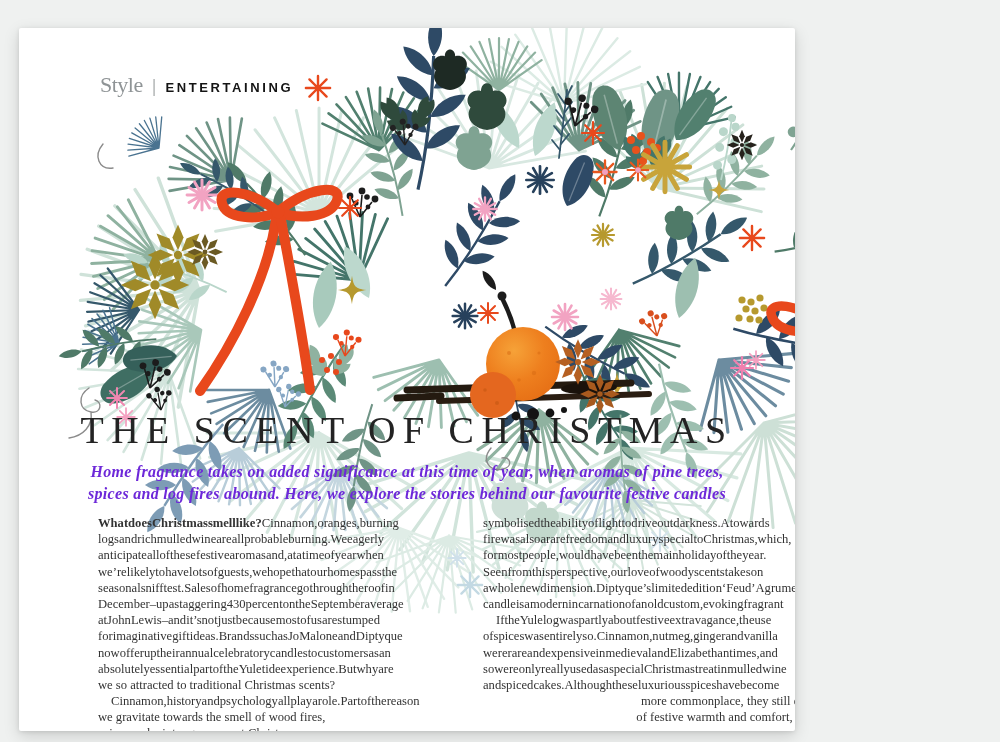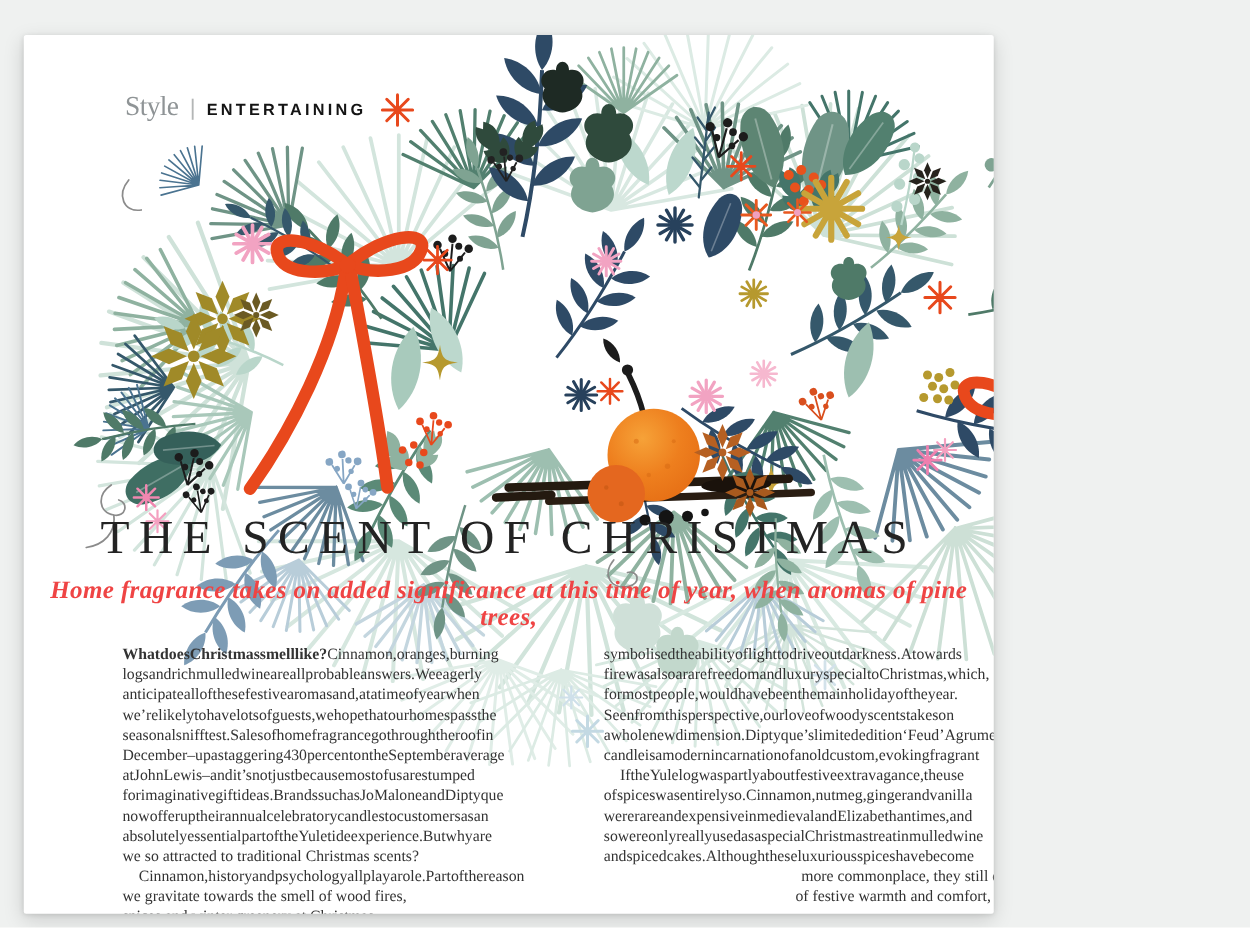--- a/index.html
+++ b/index.html
@@ -12,21 +12,21 @@
   .masthead{position:absolute;left:81px;top:44px;display:flex;align-items:baseline;gap:9px;z-index:5;}
   .brand{font-family:"Liberation Serif",serif;font-size:22px;letter-spacing:-.5px;color:#8f9496;}
   .divider{color:#b3b6b6;font-size:18px;font-family:"Liberation Sans",sans-serif;font-weight:300;}
   .section{font-family:"Liberation Sans",sans-serif;font-weight:bold;font-size:13px;
            letter-spacing:2.6px;color:#141414;}
   .title{position:absolute;left:0;right:0;top:380px;margin:0;text-align:center;z-index:4;
          font-family:"Liberation Serif",serif;font-weight:400;font-size:38px;line-height:45px;
          letter-spacing:7.5px;color:#232323;white-space:nowrap;}
   .standfirst{position:absolute;left:0;right:0;top:433px;text-align:center;z-index:4;
               font-family:"Liberation Serif",serif;font-style:italic;font-weight:bold;
-              font-size:20px;line-height:22px;letter-spacing:.3px;color:#ef4444;}
+              font-size:16px;line-height:22px;letter-spacing:.3px;color:#6d28d9;}
   .col{position:absolute;top:487px;z-index:4;color:#333;}
   .col-left{left:79px;width:372px;}
   .col-right{left:464px;width:380px;}
   .line{height:16.2px;font:12.6px/16.2px "Liberation Serif",serif;white-space:nowrap;
         overflow:visible;box-sizing:border-box;}
   .line.j{display:flex;justify-content:flex-start;}
   .line.ind{padding-left:13px;}
   .line.r{text-align:right;}
   .b{font-weight:bold;}
 </style>
@@ -382,20 +382,21 @@
   <div class="masthead">
     <span class="brand">Style</span>
     <span class="divider">|</span>
     <span class="section">ENTERTAINING</span>
   </div>
 
   <h1 class="title">THE SCENT OF CHRISTMAS</h1>
 
   <div class="standfirst">
     <div>Home fragrance takes on added significance at this time of year, when aromas of pine trees,</div>
+    <div>spices and log fires abound. Here, we explore the stories behind our favourite festive candles</div>
   </div>
 
   <div class="col col-left">
       <div class="line j">
         <span class="b">What</span>
         <span class="b">does</span>
         <span class="b">Christmas</span>
         <span class="b">smell</span>
         <span class="b">like?</span>
         <span>Cinnamon,</span>
@@ -404,21 +405,21 @@
       </div>
       <div class="line j">
         <span>logs</span>
         <span>and</span>
         <span>rich</span>
         <span>mulled</span>
         <span>wine</span>
         <span>are</span>
         <span>all</span>
         <span>probable</span>
-        <span>answers.</span>
+        <span>burning.</span>
         <span>We</span>
         <span>eagerly</span>
       </div>
       <div class="line j">
         <span>anticipate</span>
         <span>all</span>
         <span>of</span>
         <span>these</span>
         <span>festive</span>
         <span>aromas</span>

